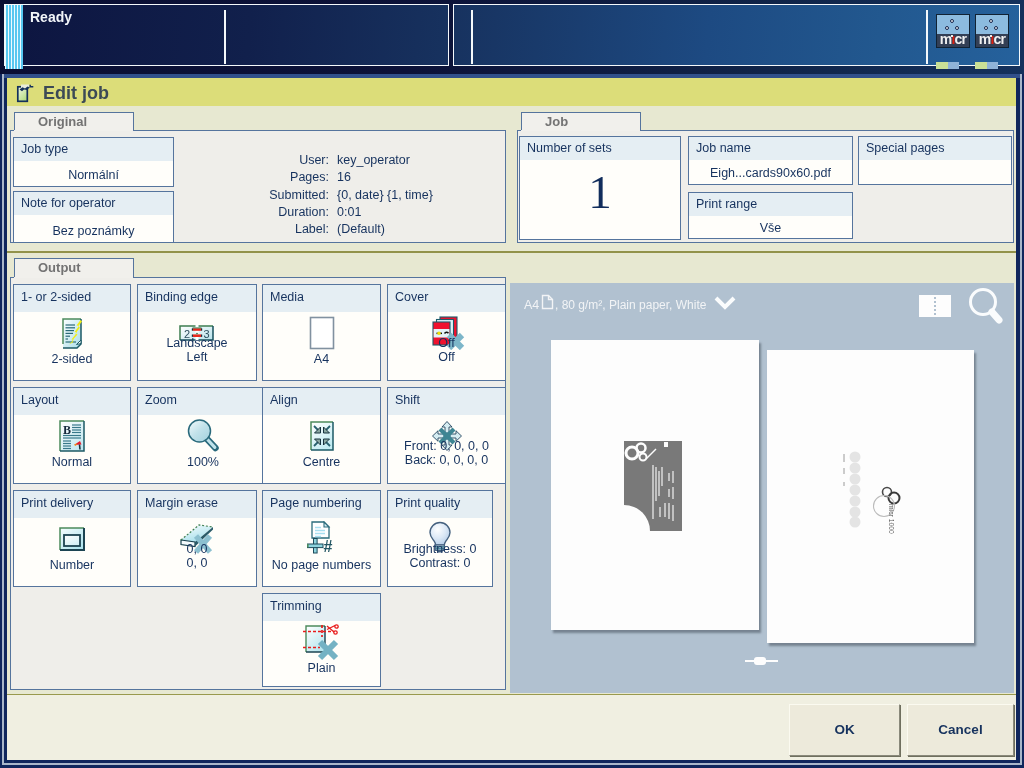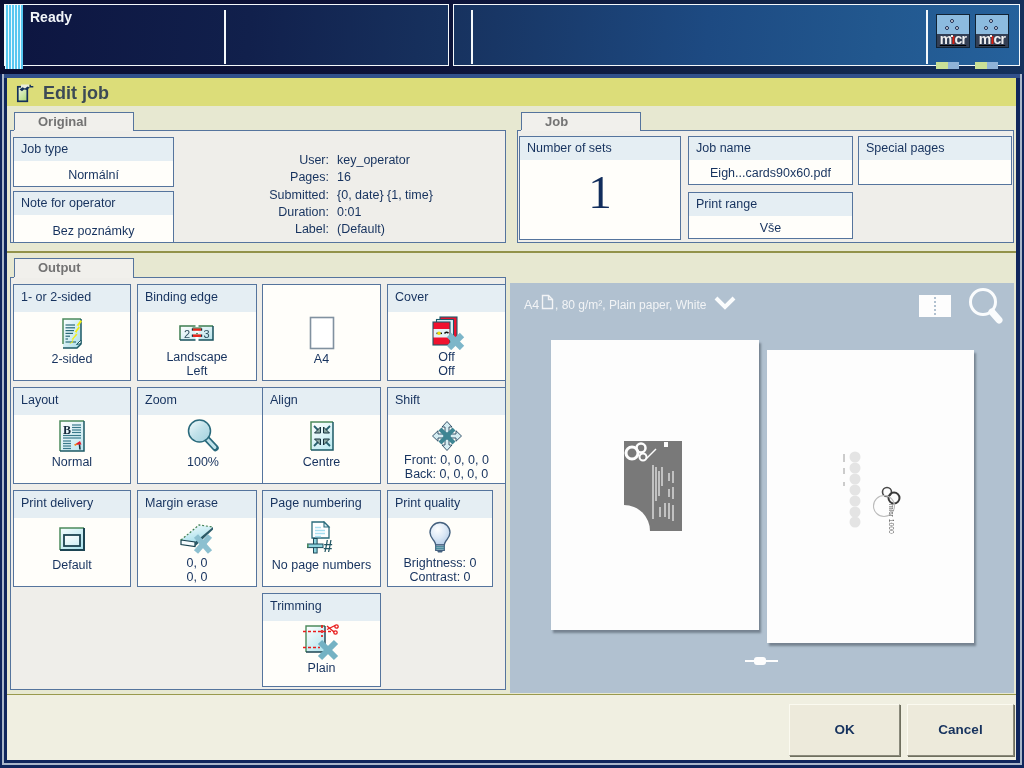--- a/index.html
+++ b/index.html
@@ -10,21 +10,21 @@
 #topbar { left:0; top:0; width:1024px; height:74px;
   background:linear-gradient(95deg, #0a0f33 0%, #0c1238 40%, #102448 75%, #14315c 100%); }
 .tbox { border:1px solid #f4f8fb; position:absolute; top:4px; height:62px; }
 #tbox1 { left:4px; width:445px; background:linear-gradient(95deg, #0d1540 0%, #11204c 55%, #17325f 100%); }
 #tbox2 { left:453px; width:567px; background:linear-gradient(95deg, #17325f 0%, #1d4a82 45%, #22588f 75%, #25619c 100%); }
 #stripes { left:5px; top:5px; width:18px; height:64px;
   background:repeating-linear-gradient(90deg, #eefaff 0px, #eefaff 1px, #58c7f0 1px, #58c7f0 3px); }
 #ready { left:30px; top:9px; color:#f2f5f9; font-size:14px; font-weight:bold; }
 .vsep { width:2px; background:#f4f8fb; top:5px; height:54px; position:absolute; }
 
-.micr { position:absolute; top:14px; width:34px; height:34px; border:1px solid #123;text-decoration:underline; }
+.micr { position:absolute; top:14px; width:34px; height:34px; border:1px solid #123; }
 .micr .dots { height:19px; background:#8cbbdf; position:relative; }
 .micr .dots i { position:absolute; width:4px; height:4px; border-radius:50%; background:#ececec; border:1.5px solid #16264e; }
 .micr .txt { position:relative; height:13px; background:#333f55; color:#f0f0f0; font-size:14px; font-weight:bold; text-align:center; line-height:11.5px; letter-spacing:-0.8px; }
 .micr .txt .dot { position:absolute; width:2px; height:2px; background:#f0f0f0; left:14px; top:1px; }
 .micr .txt .red { color:#e02010; }
 .chip { position:absolute; top:55px; height:7px; }
 .chip .g { display:inline-block; width:12px; height:7px; background:#c9e096; }
 .chip .b { display:inline-block; width:11px; height:7px; background:#8fb3d8; }
 
 #dlg-border { left:0px; top:74px; width:1024px; height:694px; background:#10265c; }
@@ -43,21 +43,21 @@
 
 .cell { position:absolute; border:1px solid #55749d; background:#fffefa; }
 .cell .hd { background:#e5eef3; color:#16325e; font-size:12.5px; padding:4px 0 0 7px; }
 .cell .val { color:#16325e; font-size:12.5px; text-align:center; position:absolute; width:100%; }
 .navy { color:#16325e; }
 
 .ocell { position:absolute; width:118px; height:97px; border:1px solid #55749d; background:#fffefa; }
 .ocell .hd { height:27px; background:#e5eef3; color:#16325e; font-size:12.5px; padding:5px 0 0 7px; }
 .ocell .icon { position:absolute; left:0; top:30px; width:100%; height:36px; display:flex; align-items:center; justify-content:center; }
 .ocell .cap { position:absolute; left:0; top:68px; width:100%; text-align:center; color:#16325e; font-size:12.5px; line-height:13.5px; }
-.ocell .cap2 { top:66px; }
+.ocell .cap2 { top:52px; }
 
 #preview { left:510px; top:283px; width:504px; height:410px; background:#b1c1d0; }
 .page { position:absolute; background:#fdfdfd; box-shadow:2px 3px 2px rgba(70,80,92,0.55); }
 
 .btn { position:absolute; top:704px; height:52px; background:#edeadb; border:1px solid #8a897b; border-top-color:#fbfaf0; border-left-color:#fbfaf0; box-shadow:1px 1px 0 #6f6f5e; color:#16325e; font-weight:bold; font-size:13.5px; text-align:center; line-height:50px; }
 </style>
 </head>
 <body>
 
 <div id="topbar" class="abs"></div>
@@ -203,20 +203,21 @@
       <rect x="12.8" y="4.4" width="1.2" height="2.2" fill="#17323e"></rect>
           <rect x="22" y="4.4" width="1.2" height="2.2" fill="#17323e"></rect>
       <rect x="12.8" y="10.6" width="1.2" height="2.2" fill="#17323e"></rect>
           <rect x="22" y="10.6" width="1.2" height="2.2" fill="#17323e"></rect>
     </g>
   </svg>
     </div>
   <div class="cap cap2">Landscape<br>Left</div>
 </div>
 <div class="ocell" style="left:262px; top:284px; width:119px;">
+  <div class="hd">Media</div>
   <div class="icon" id="ic-media">
       <svg width="26" height="34" viewBox="0 0 26 34">
     <rect x="1.5" y="1.5" width="23" height="31" fill="#ffffff" stroke="#8191a0" stroke-width="1.6"></rect>
   </svg>
     </div>
   <div class="cap">A4</div>
 </div>
 <div class="ocell" style="left:387px; top:284px; width:119px;">
   <div class="hd">Cover</div>
   <div class="icon" id="ic-cover">
@@ -349,21 +350,21 @@
       <stop offset="0" stop-color="#ffffff"></stop>
             <stop offset="1" stop-color="#d4f0f6"></stop>
           </linearGradient>
         </defs>
     <rect x="2" y="2" width="24" height="22" fill="url(#cy6)"></rect>
     <path d="M2 24 v-22 h24" fill="none" stroke="#4c8a5c" stroke-width="1.5"></path>
     <path d="M26 2 v22 h-24" fill="none" stroke="#1c4452" stroke-width="2"></path>
     <rect x="6" y="9" width="16" height="11" fill="url(#cy7)" stroke="#1c4452" stroke-width="1.8"></rect>
   </svg>
     </div>
-  <div class="cap">Default</div>
+  <div class="cap">Number</div>
 </div>
 <div class="ocell" style="left:137px; top:490px; width:120px;">
   <div class="hd">Margin erase</div>
   <div class="icon" id="ic-margin">
       <svg width="40" height="38" viewBox="0 0 40 38">
     <defs>
           <linearGradient id="cy9" x1="0" y1="0" x2="0.5" y2="1">
       <stop offset="0" stop-color="#f8fdfe"></stop>
             <stop offset="1" stop-color="#a8e0ec"></stop>
           </linearGradient>

